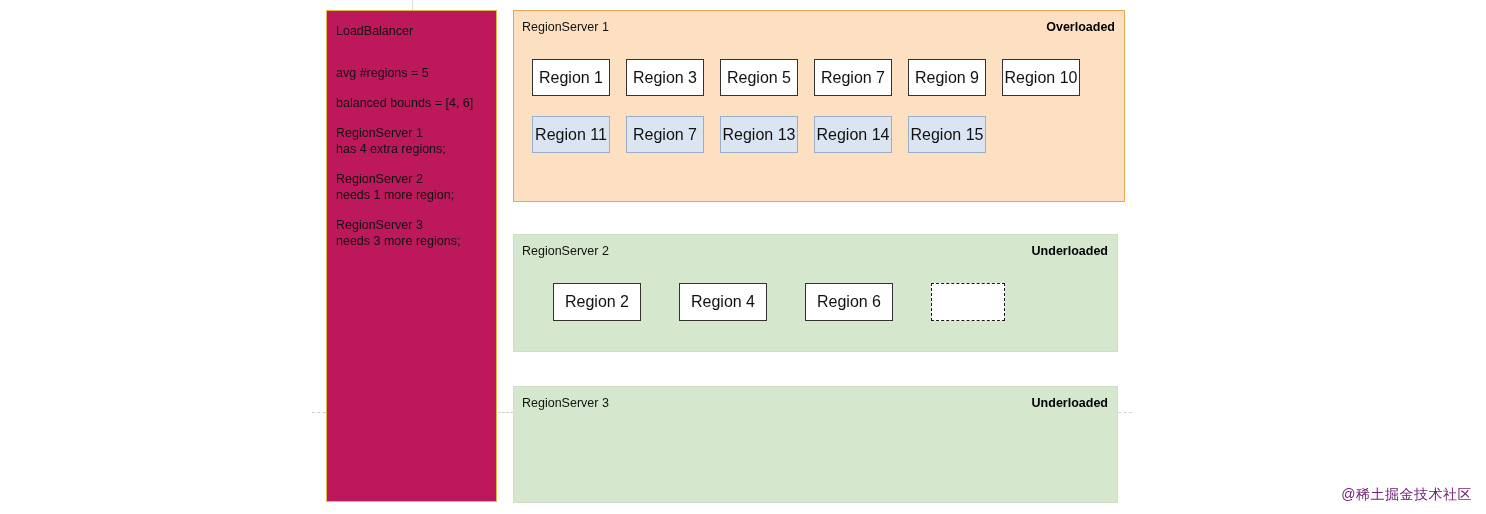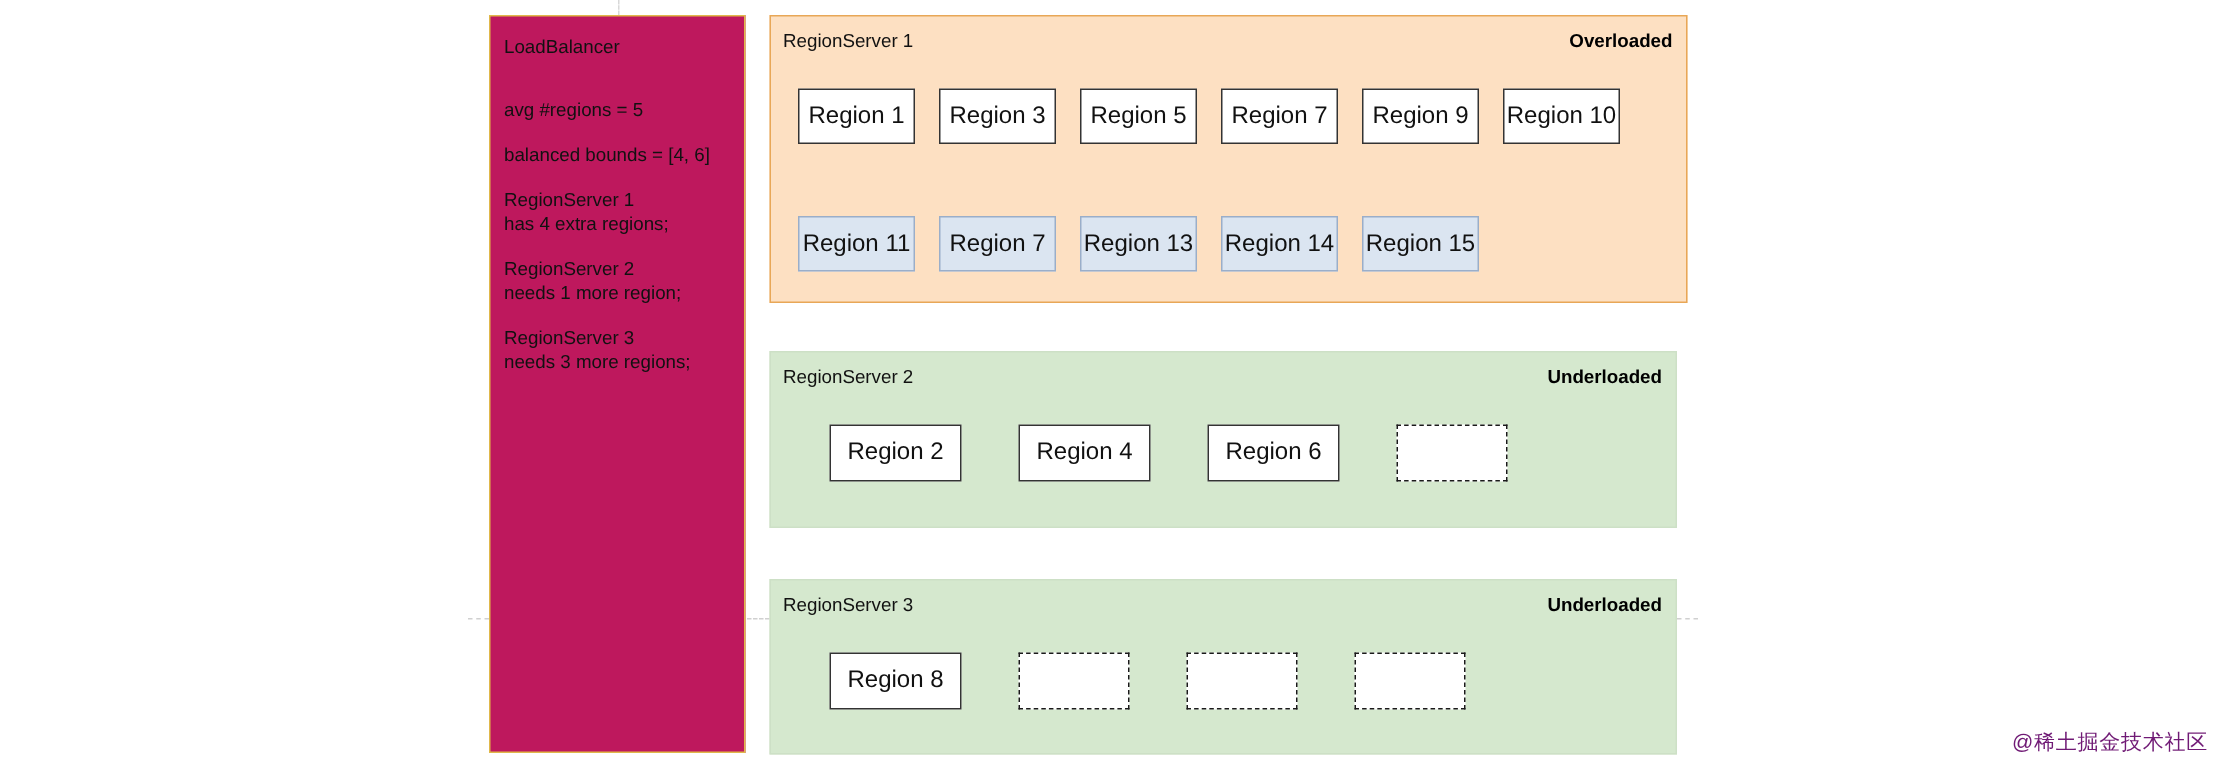--- a/index.html
+++ b/index.html
@@ -142,21 +142,20 @@
     width: 78px;
     height: 37px;
     background: #ffffff;
     border: 1px solid #333333;
   }
   .region-box.blue {
     width: 78px;
     height: 37px;
     background: #dbe5f1;
     border: 1px solid #9aaec9;
-    margin-top: 28px;
   }
   .region-box.plain {
     width: 88px;
     height: 38px;
     background: #ffffff;
     border: 1px solid #333333;
   }
   .region-box.empty {
     width: 74px;
     height: 38px;
@@ -234,21 +233,15 @@
       <div class="region-box plain">Region 2</div>
       <div class="region-box plain">Region 4</div>
       <div class="region-box plain">Region 6</div>
       <div class="region-box empty"></div>
     </div>
 </div>
 
 <div class="server underloaded srv-3">
   <div class="srv-title">RegionServer 3</div>
   <div class="srv-status">Underloaded</div>
-  <div class="region-row row-srv">
-      <div class="region-box plain">Region 8</div>
-      <div class="region-box empty"></div>
-      <div class="region-box empty"></div>
-      <div class="region-box empty"></div>
-    </div>
 </div>
 
 <div class="watermark">@稀土掘金技术社区</div>
 
 </body></html>

